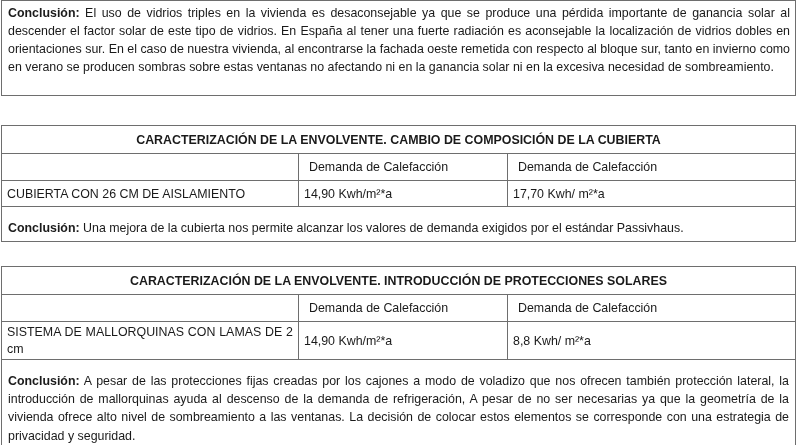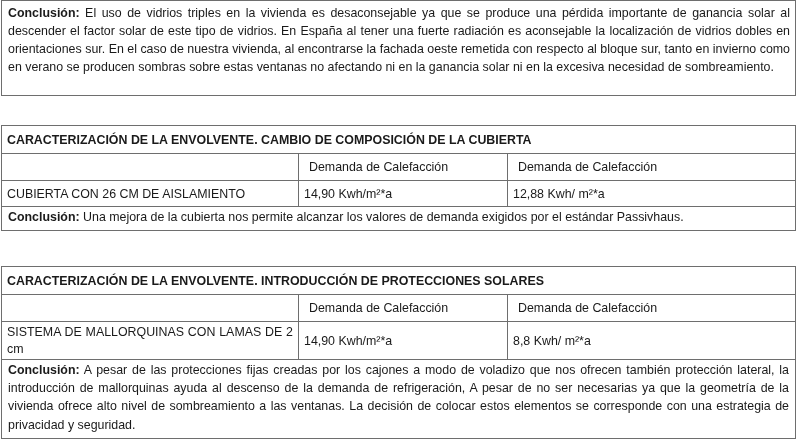--- a/index.html
+++ b/index.html
@@ -16,25 +16,25 @@
     padding: 3px 5px 4px 6px; line-height: 18px; text-align: justify;
   }
   .para b { font-weight: bold; }
   table {
     border-collapse: collapse; width: 100%; table-layout: fixed;
   }
   td {
     border: 1px solid #6e6e6e; padding: 0 5px; vertical-align: middle;
     line-height: 18px;
   }
-  tr.title td { height: 27px; font-weight: bold; }
+  tr.title td { height: 27px; font-weight: bold; text-align: center; }
   tr.head td { height: 26px; padding-left: 10px; }
   tr.data td { height: 25px; }
   tr.data2 td { height: 37px; }
-  tr.concl td { text-align: justify; padding: 1px 6px 4px 6px; line-height: 18.2px; }
+  tr.concl td { text-align: justify; padding: 12px 6px 4px 6px; line-height: 18.2px; }
   .box.tbl { border: none; }
 </style>
 </head>
 <body>
 
 <div class="box" style="top:0px; height:96px;">
   <div class="para"><b>Conclusión:</b><span> El uso de vidrios triples en la vivienda es desaconsejable ya que se produce una pérdida importante de ganancia solar al descender el factor solar de este tipo de vidrios. En España al tener una fuerte radiación es aconsejable la localización de vidrios dobles en orientaciones sur. En el caso de nuestra vivienda, al encontrarse la fachada oeste remetida con respecto al bloque sur, tanto en invierno como en verano se producen sombras sobre estas ventanas no afectando ni en la ganancia solar ni en la excesiva necesidad de sombreamiento.</span></div>
 </div>
 
 <div class="box tbl" style="top:125px;">
@@ -49,21 +49,21 @@
       <td colspan="3">CARACTERIZACIÓN DE LA ENVOLVENTE. CAMBIO DE COMPOSICIÓN DE LA CUBIERTA</td>
     </tr>
     <tr class="head">
       <td></td>
       <td>Demanda de Calefacción</td>
       <td>Demanda de Calefacción</td>
     </tr>
     <tr class="data">
       <td>CUBIERTA CON 26 CM DE AISLAMIENTO</td>
       <td>14,90 Kwh/m²*a</td>
-      <td>12,88 Kwh/ m²*a</td>
+      <td>17,70 Kwh/ m²*a</td>
     </tr>
     <tr class="concl">
       <td colspan="3"><b>Conclusión:</b><span> Una mejora de la cubierta nos permite alcanzar los valores de demanda exigidos por el estándar Passivhaus.</span></td>
     </tr>
   </tbody>
     </table>
 </div>
 
 <div class="box tbl" style="top:266px;">
   <table>

